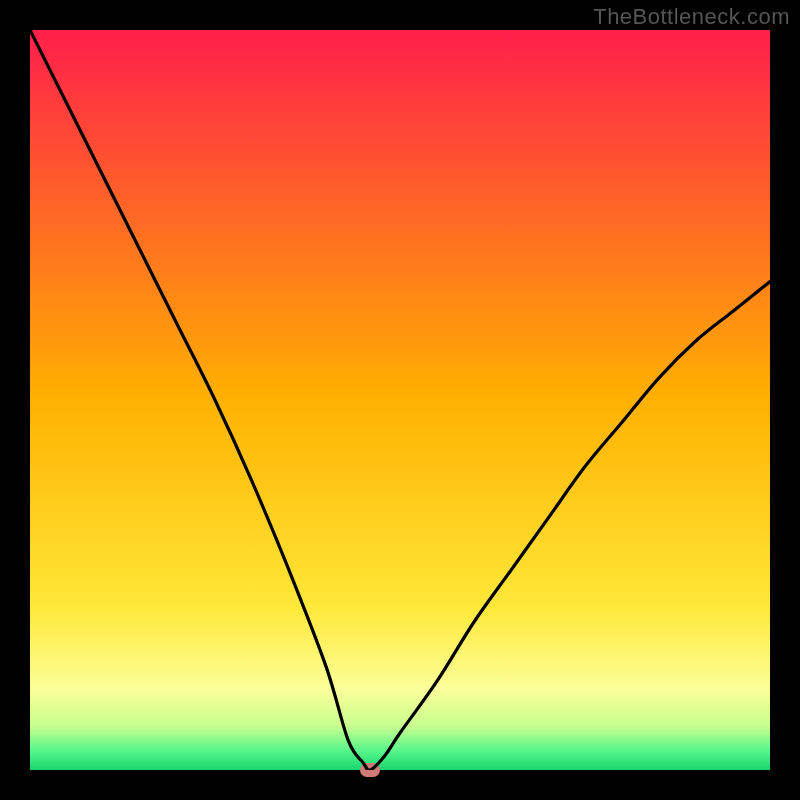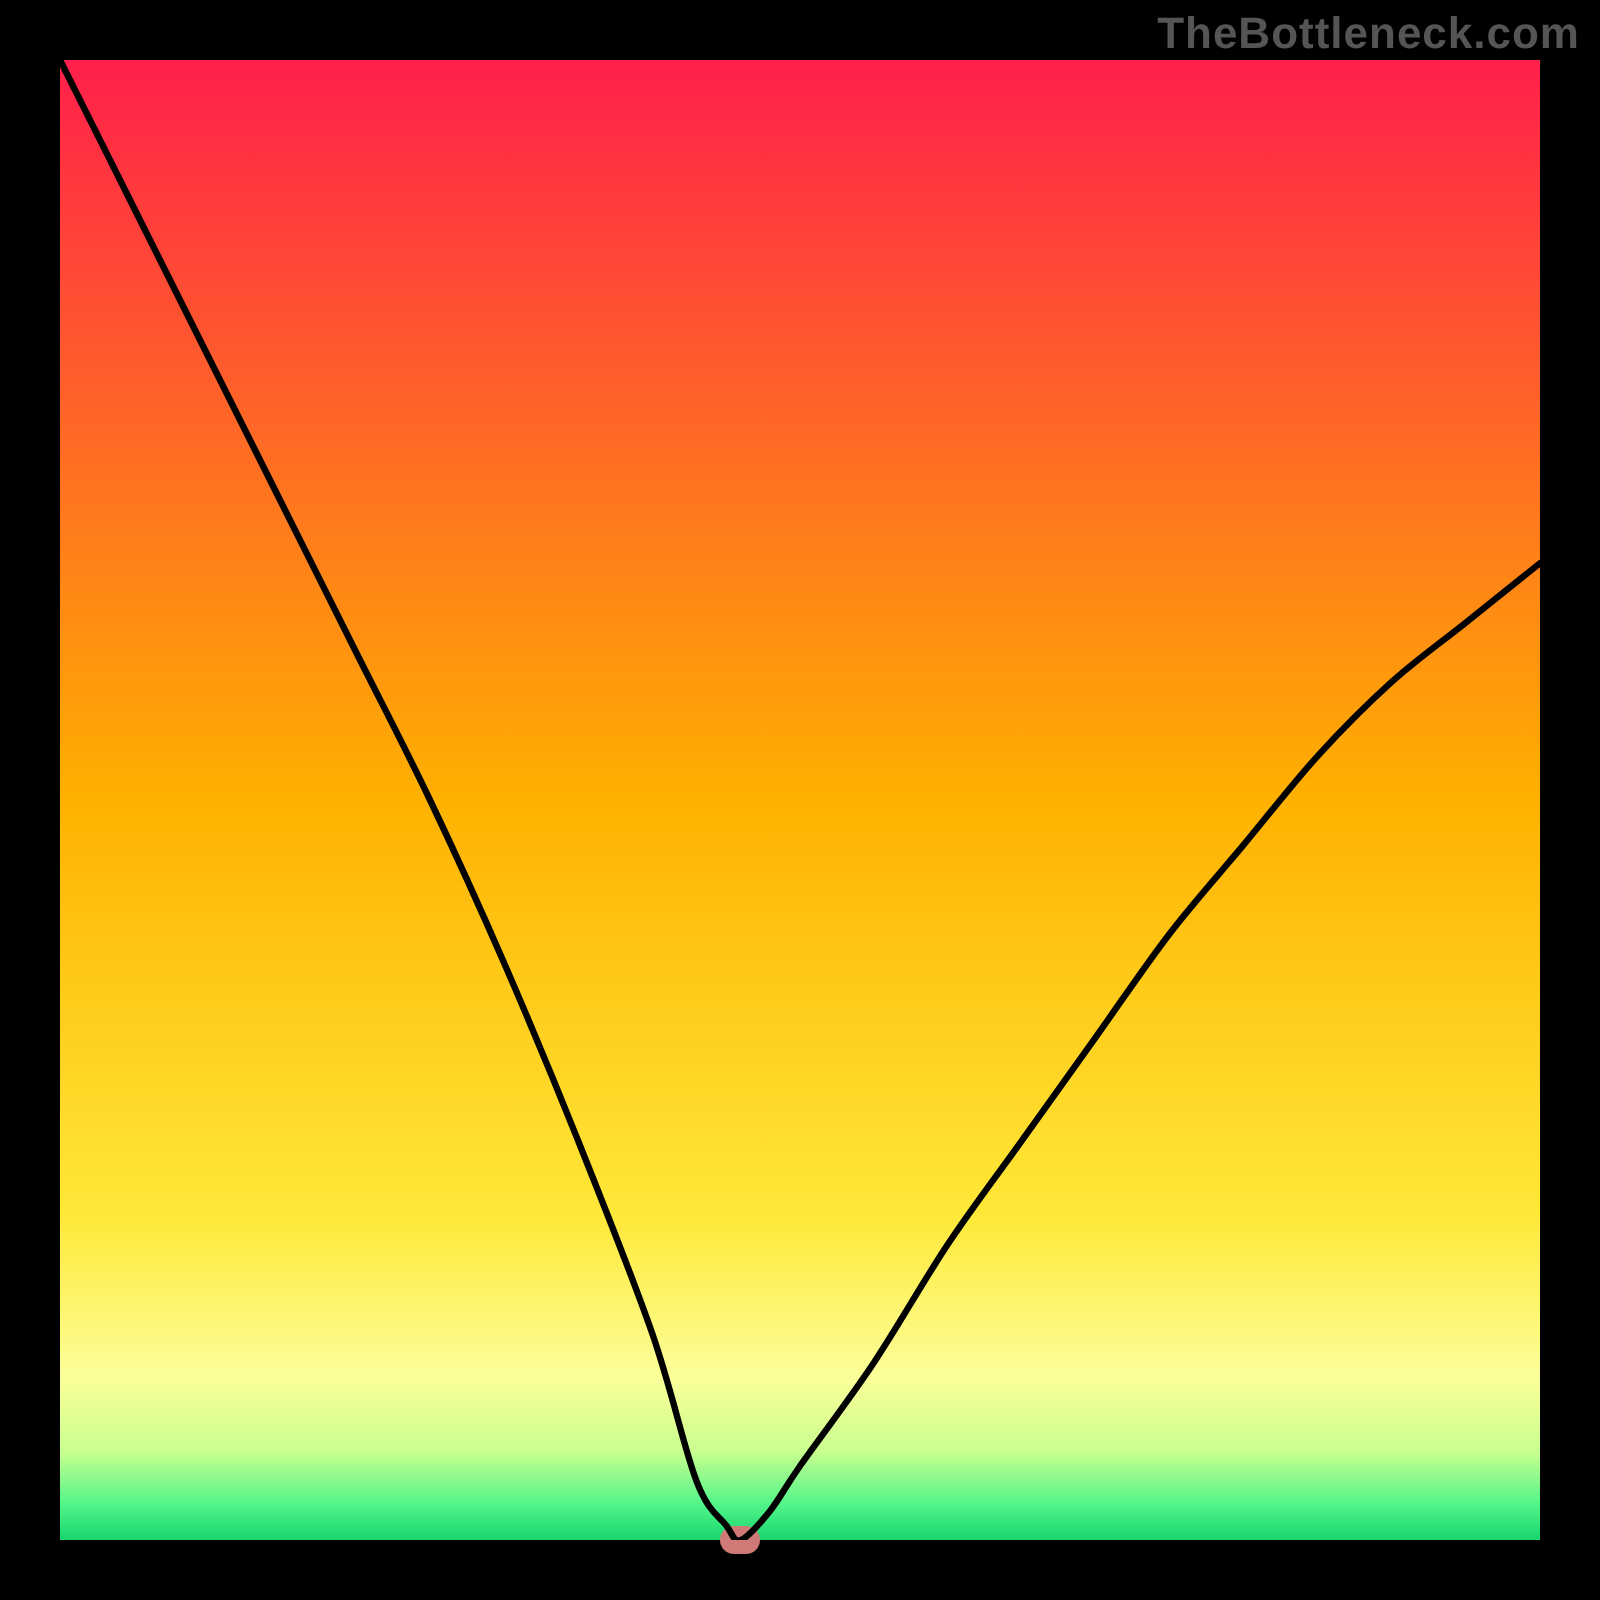--- a/index.html
+++ b/index.html
@@ -15,21 +15,21 @@
     width: 800px;
     height: 800px;
     background: #000;
   }
   .watermark {
     position: absolute;
     top: 4px;
     right: 10px;
     color: #555;
     font-size: 22px;
-    font-weight: 700;
+    font-weight: 400;
     letter-spacing: 0.5px;
     z-index: 20;
   }
   .plot-area {
     position: absolute;
     left: 30px;
     top: 30px;
     width: 740px;
     height: 740px;
   }

